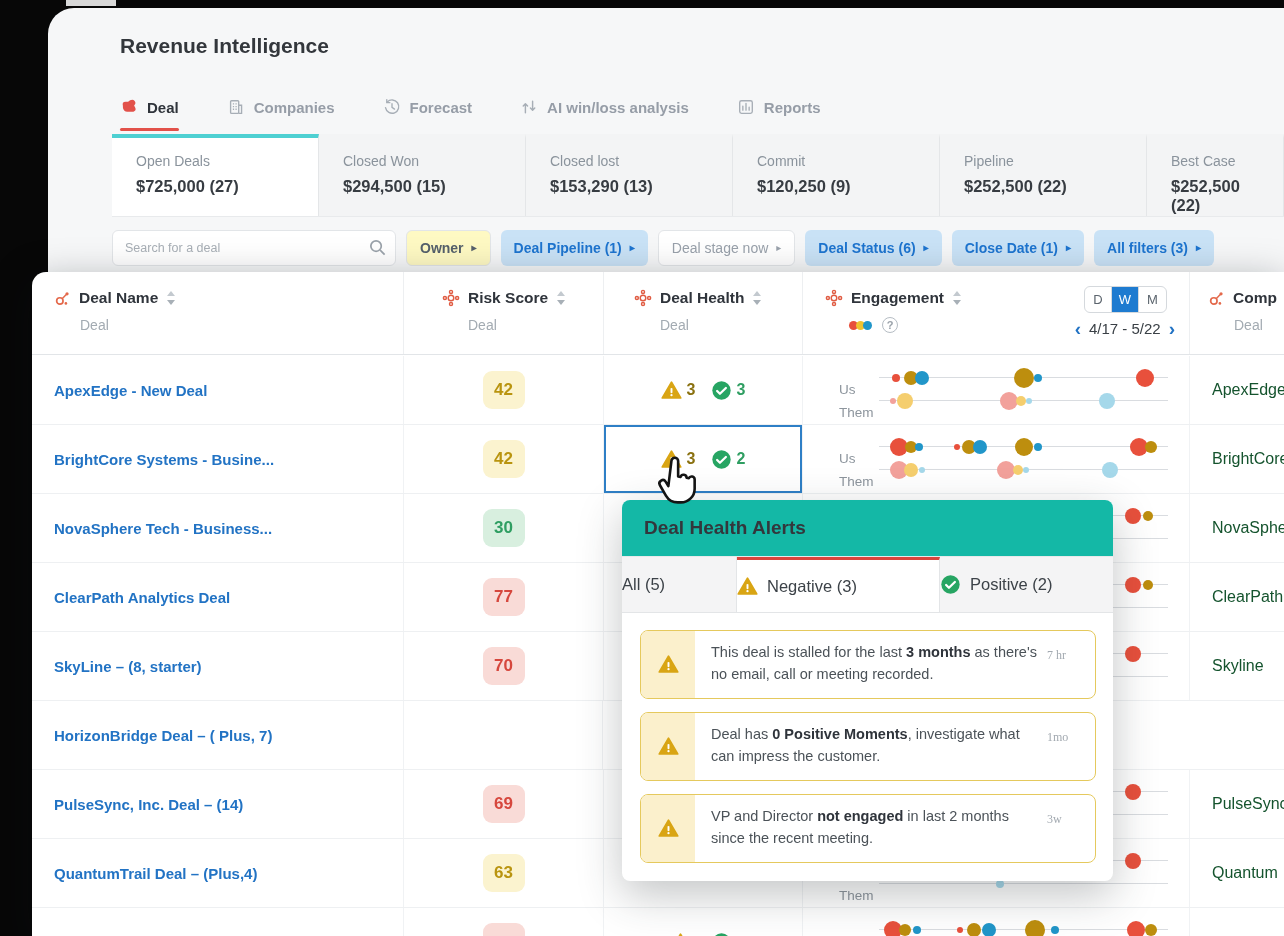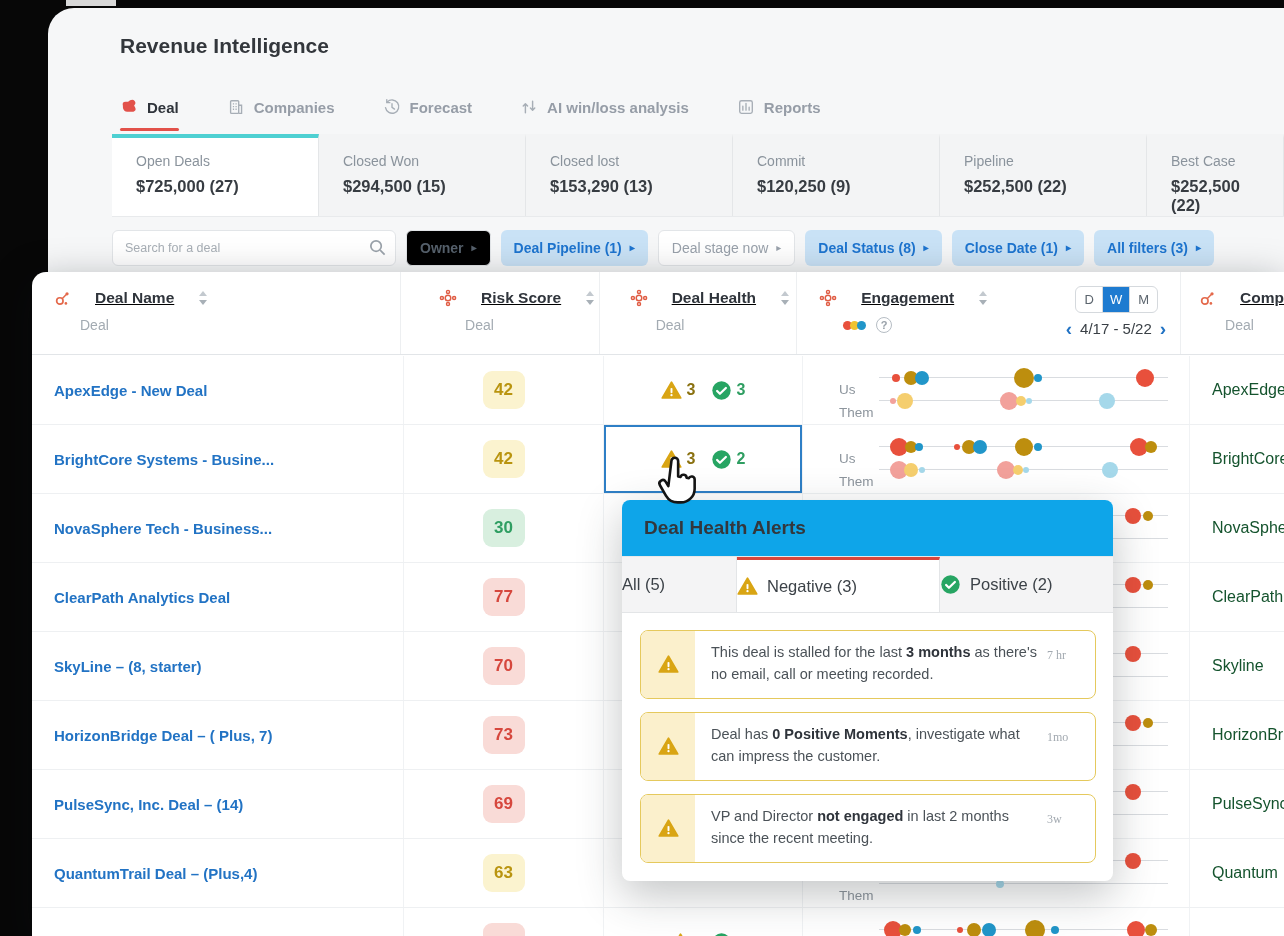--- a/index.html
+++ b/index.html
@@ -38,29 +38,29 @@
   .searchbox { position:relative; width:284px; height:36px; }
   .searchbox input { width:100%; height:100%; border:1px solid #e2e5e8; border-radius:6px;
     background:#fff; padding:0 34px 0 12px; font-size:12.5px; color:#56606a;
     font-family:"Liberation Sans",sans-serif; outline:none; }
   .searchbox input::placeholder { color:#a8afb6; }
   .searchbox .sic { position:absolute; right:9px; top:8px; }
   .chip { display:flex; align-items:center; gap:8px; height:36px; padding:0 13px;
     border-radius:6px; font-size:14px; cursor:pointer; white-space:nowrap; }
   .chip .arr { font-size:10px; line-height:1; }
   .chip.blue { background:#c9e2f6; color:#1d74cf; font-weight:700; }
-  .chip.plain { background:#000000; border:1px solid #e2e5e8; color:#55606b; font-weight:600; }
+  .chip.plain { background:#fef9c3; border:1px solid #e2e5e8; color:#55606b; font-weight:600; }
   .chip.plain-muted { background:#fff; border:1px solid #e2e5e8; color:#99a1ab; font-weight:400; }
 
   
   .table-card { position:absolute; left:32px; top:272px; right:0; bottom:0; background:#fff;
     border-top-left-radius:14px; box-shadow:0 10px 40px rgba(10,15,20,.35); overflow:hidden; }
   .thead { display:flex; height:83px; border-bottom:1px solid #e2e5e8; }
   .th { position:relative; border-right:1px solid #edeff1; padding-top:17px; cursor:pointer; }
-  .th-line1 { display:flex; align-items:center; gap:24px;text-decoration:underline; }
+  .th-line1 { display:flex; align-items:center; gap:8px; }
   .th-label { font-size:15.5px; font-weight:700; color:#2f343b; white-space:nowrap; }
   .th-sub { margin-top:10px; margin-left:26px; font-size:14px; color:#a3abb2; }
   .c-name { width:372px; } .c-risk { width:200px; } .c-health { width:199px; }
   .c-eng { width:387px; } .c-comp { flex:1; border-right:none; }
   .th.c-name { padding-left:22px; } .th.c-risk { padding-left:38px; }
   .th.c-health { padding-left:30px; } .th.c-eng { padding-left:22px; }
   .th.c-comp { padding-left:18px; }
   .hdots { display:flex; align-items:center; margin-top:10px; margin-left:24px; }
   .hd { width:9px; height:9px; border-radius:50%; margin-right:-2px; }
   .help { width:16px; height:16px; border:1.5px solid #b6bdc4; border-radius:50%; color:#99a1a9;
@@ -100,21 +100,21 @@
   .eline { position:absolute; left:76px; right:21px; height:1px; background:#d9dce0; }
   .eline.us { top:21px; } .eline.them { top:44px; }
   .edot { position:absolute; top:50%; border-radius:50%; transform:translate(-50%,-50%); }
   .cell.c-comp { display:flex; align-items:center; padding-left:22px; overflow:hidden; }
   .comp-name { font-size:16px; color:#14532d; white-space:nowrap; }
 
   
   .popup { position:absolute; left:622px; top:500px; width:491px; height:381px; background:#fff;
     border-radius:8px; box-shadow:0 14px 44px rgba(40,45,50,.28); z-index:40; overflow:hidden; }
   .popup-header { height:57px; display:flex; align-items:center; padding:0 22px;
-    border-bottom:1px solid #e7e9ea; background:#0ea5e9; }
+    border-bottom:1px solid #e7e9ea; background:#14b8a6; }
   .popup-title { font-size:19px; font-weight:700; color:#33373c; }
   .ptabs { display:flex; height:56px; border-bottom:1px solid #e3e5e7; background:#f4f4f5; }
   .ptab { display:flex; align-items:center; justify-content:flex-start; gap:9px; font-size:16.5px;
     color:#3c4248; border-right:1px solid #e3e5e7; cursor:pointer; }
   .ptab.all { width:115px; }
   .ptab.neg { width:203px; background:#fff; border-top:3px solid #d8453c; }
   .ptab.pos { flex:1; border-right:none; }
   .alerts { padding:17px 17px 0 18px; display:flex; flex-direction:column; gap:13px; }
   .alert { display:flex; border:1px solid #e5c95d; border-radius:8px; overflow:hidden;
     min-height:69px; background:#fff; }
@@ -224,21 +224,21 @@
         </div>
         <div class="chip blue">
           <span>Deal Pipeline (1)</span>
           <span class="arr">▸</span>
         </div>
         <div class="chip plain-muted">
           <span>Deal stage now</span>
           <span class="arr">▸</span>
         </div>
         <div class="chip blue">
-          <span>Deal Status (8)</span>
+          <span>Deal Status (6)</span>
           <span class="arr">▸</span>
         </div>
         <div class="chip blue">
           <span>Close Date (1)</span>
           <span class="arr">▸</span>
         </div>
         <div class="chip blue">
           <span>All filters (3)</span>
           <span class="arr">▸</span>
         </div>
@@ -522,23 +522,20 @@
           <div class="eline them"></div>
         </div>
         <div class="cell c-comp">
           <span class="comp-name">Skyline</span>
         </div>
       </div>
       <div class="trow">
         <div class="cell c-name">
           <a class="dlink">HorizonBridge Deal – ( Plus, 7)</a>
         </div>
-        <div class="cell c-risk">
-          <span class="badge red">73</span>
-        </div>
         <div class="cell c-health"></div>
         <div class="cell c-eng">
           <span class="elabel us">Us</span>
           <span class="elabel them">Them</span>
           <div class="eline us">
             <span class="edot" style="left: 88%; height: 16px; width: 16px; background: rgb(232, 80, 60);"></span>
             <span class="edot" style="left: 93%; height: 10px; width: 10px; background: rgb(189, 142, 14);"></span>
           </div>
           <div class="eline them"></div>
         </div>

